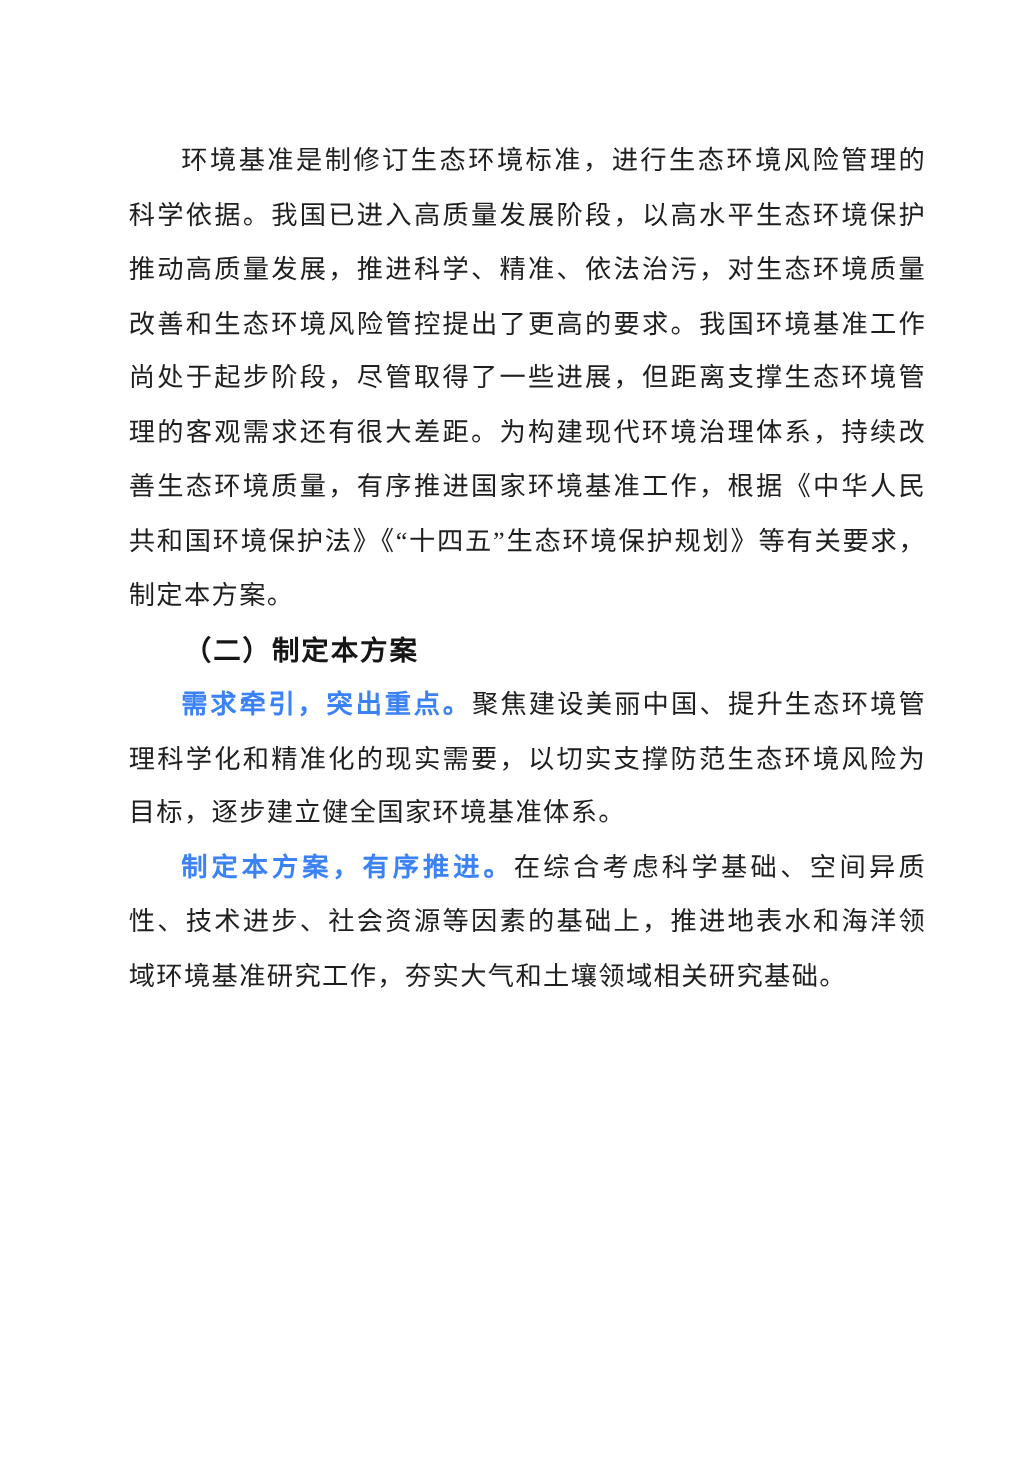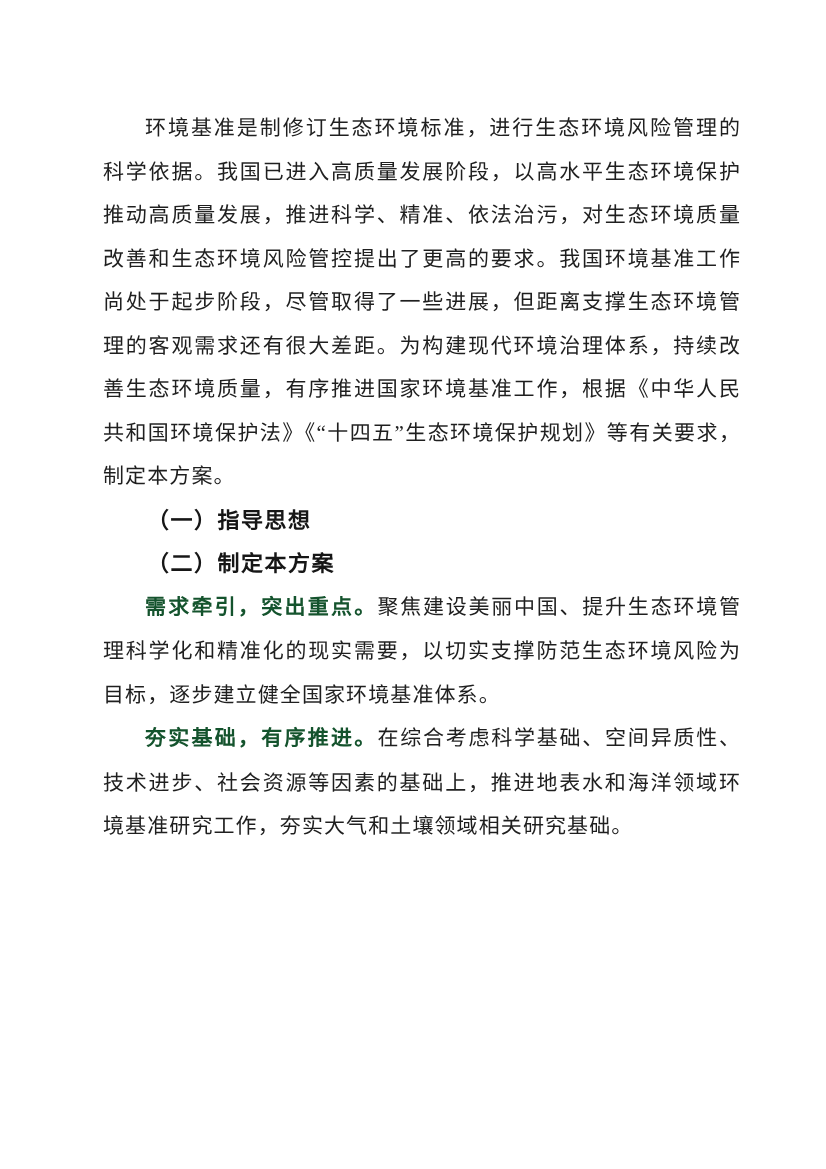--- a/index.html
+++ b/index.html
@@ -52,22 +52,22 @@
     margin: 0;
     font-weight: 700;
     font-size: 22px;
     line-height: 43.5px;
     letter-spacing: 1.5px;
     text-indent: 2em;
     color: #161616;
   }
   .lead-bold {
     font-weight: 700;
-    font-family: Liberation Mono, monospace;
-    color: #14532d;
+    font-family: Liberation Serif, serif;
+    color: #3b82f6;
     letter-spacing: 1.6px;
   }
   .page-footer {
     position: absolute;
     left: 103px;
     top: 1071px;
     font-size: 19px;
     line-height: 28px;
     letter-spacing: 5px;
     color: #3a3a3a;
@@ -77,26 +77,25 @@
 </head>
 <body>
 
 <div class="page">
 
   <div class="text-column">
 
     <p class="body-par">环境基准是制修订生态环境标准，进行生态环境风险管理的科学依据。我国已进入高质量发展阶段，以高水平生态环境保护推动高质量发展，推进科学、精准、依法治污，对生态环境质量改善和生态环境风险管控提出了更高的要求。我国环境基准工作尚处于起步阶段，尽管取得了一些进展，但距离支撑生态环境管理的客观需求还有很大差距。为构建现代环境治理体系，持续改善生态环境质量，有序推进国家环境基准工作，根据《中华人民共和国环境保护法》《“十四五”生态环境保护规划》等有关要求，制定本方案。</p>
 
 
-    <div class="sub-heading">（一）指导思想</div>
 
 
     <div class="sub-heading">（二）制定本方案</div>
 
     <p class="body-par"><strong class="lead-bold">需求牵引，突出重点。</strong><span>聚焦建设美丽中国、提升生态环境管理科学化和精准化的现实需要，以切实支撑防范生态环境风险为目标，逐步建立健全国家环境基准体系。</span></p>
 
-    <p class="body-par"><strong class="lead-bold">夯实基础，有序推进。</strong><span>在综合考虑科学基础、空间异质性、技术进步、社会资源等因素的基础上，推进地表水和海洋领域环境基准研究工作，夯实大气和土壤领域相关研究基础。</span></p>
+    <p class="body-par"><strong class="lead-bold">制定本方案，有序推进。</strong><span>在综合考虑科学基础、空间异质性、技术进步、社会资源等因素的基础上，推进地表水和海洋领域环境基准研究工作，夯实大气和土壤领域相关研究基础。</span></p>
 
   </div>
 
   <div class="page-footer">— 4 —</div>
 
 </div>
 
 </body></html>

